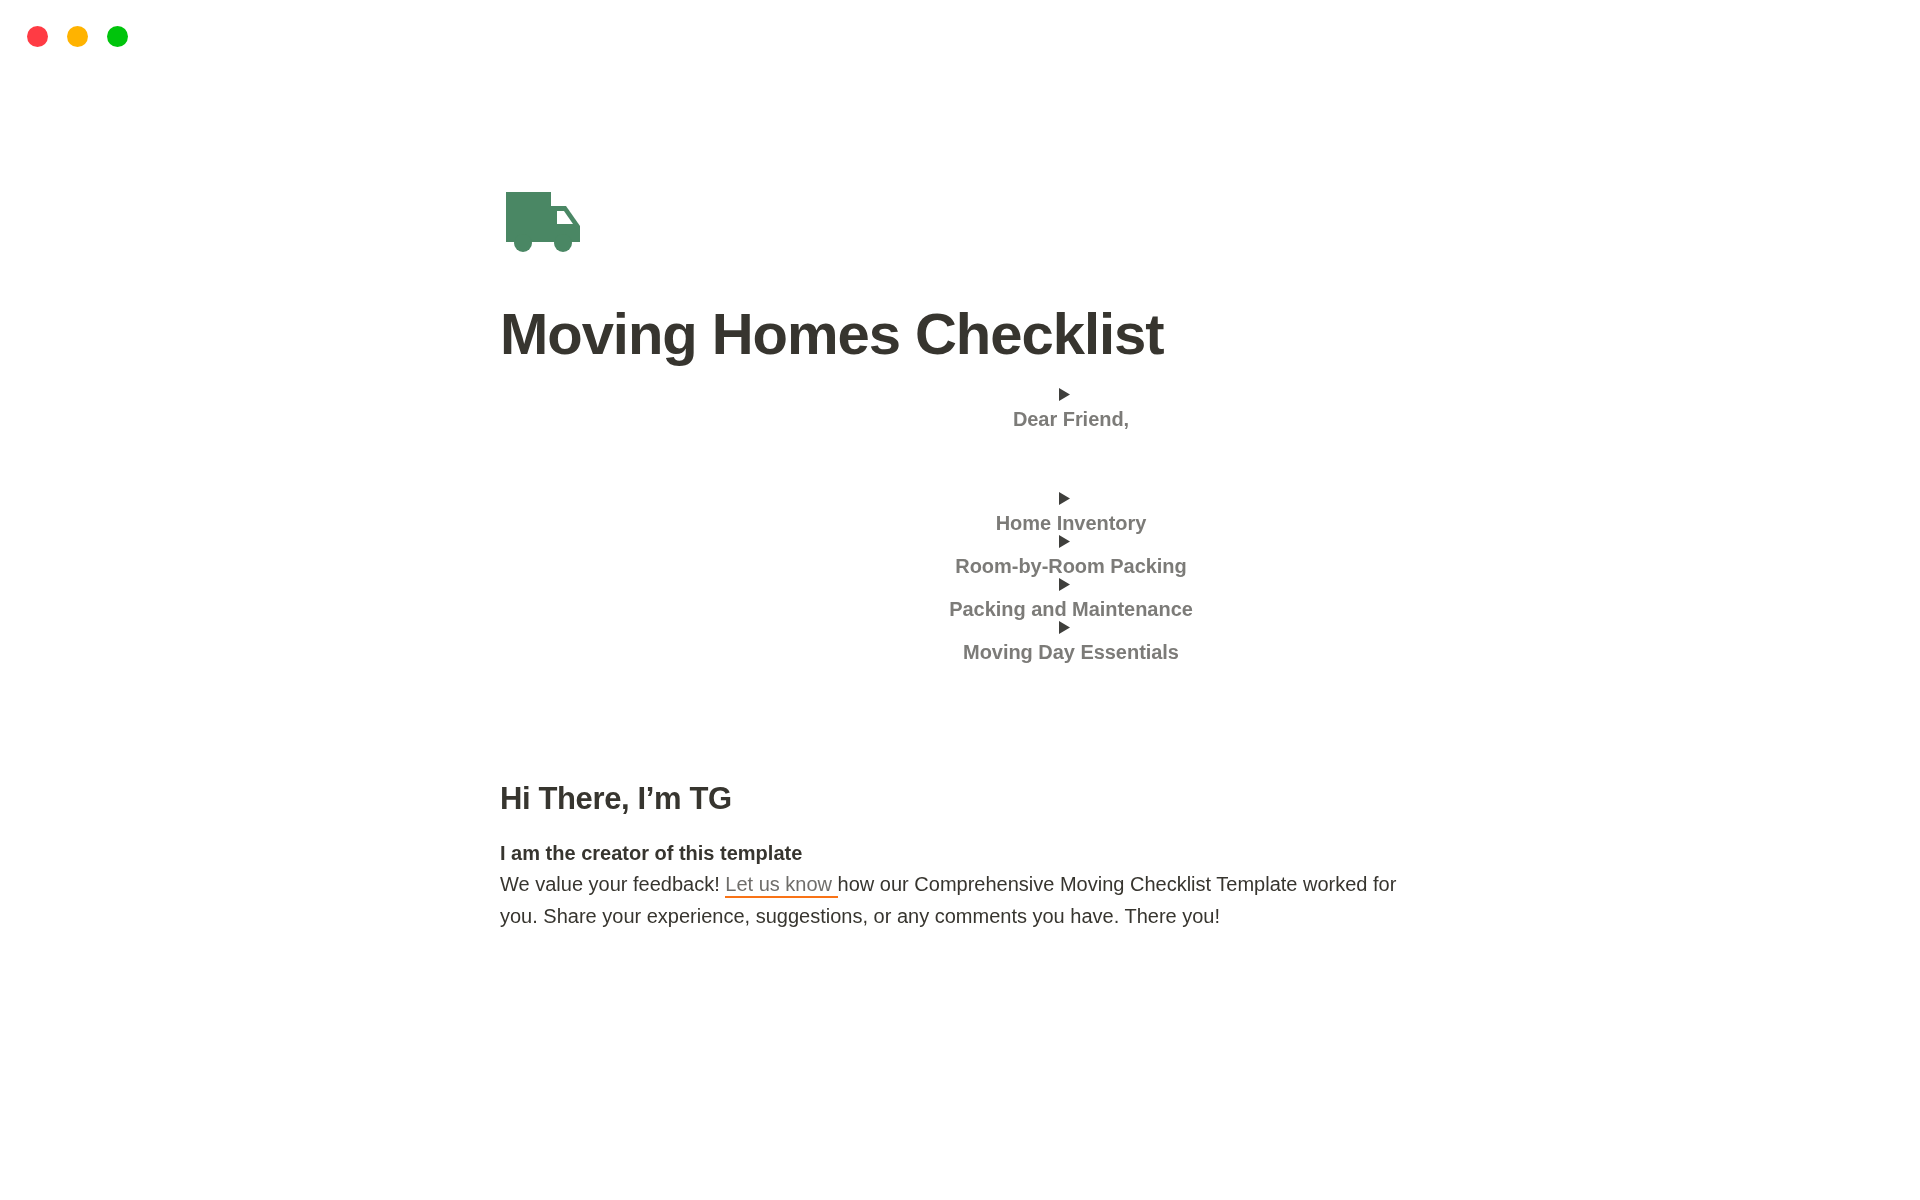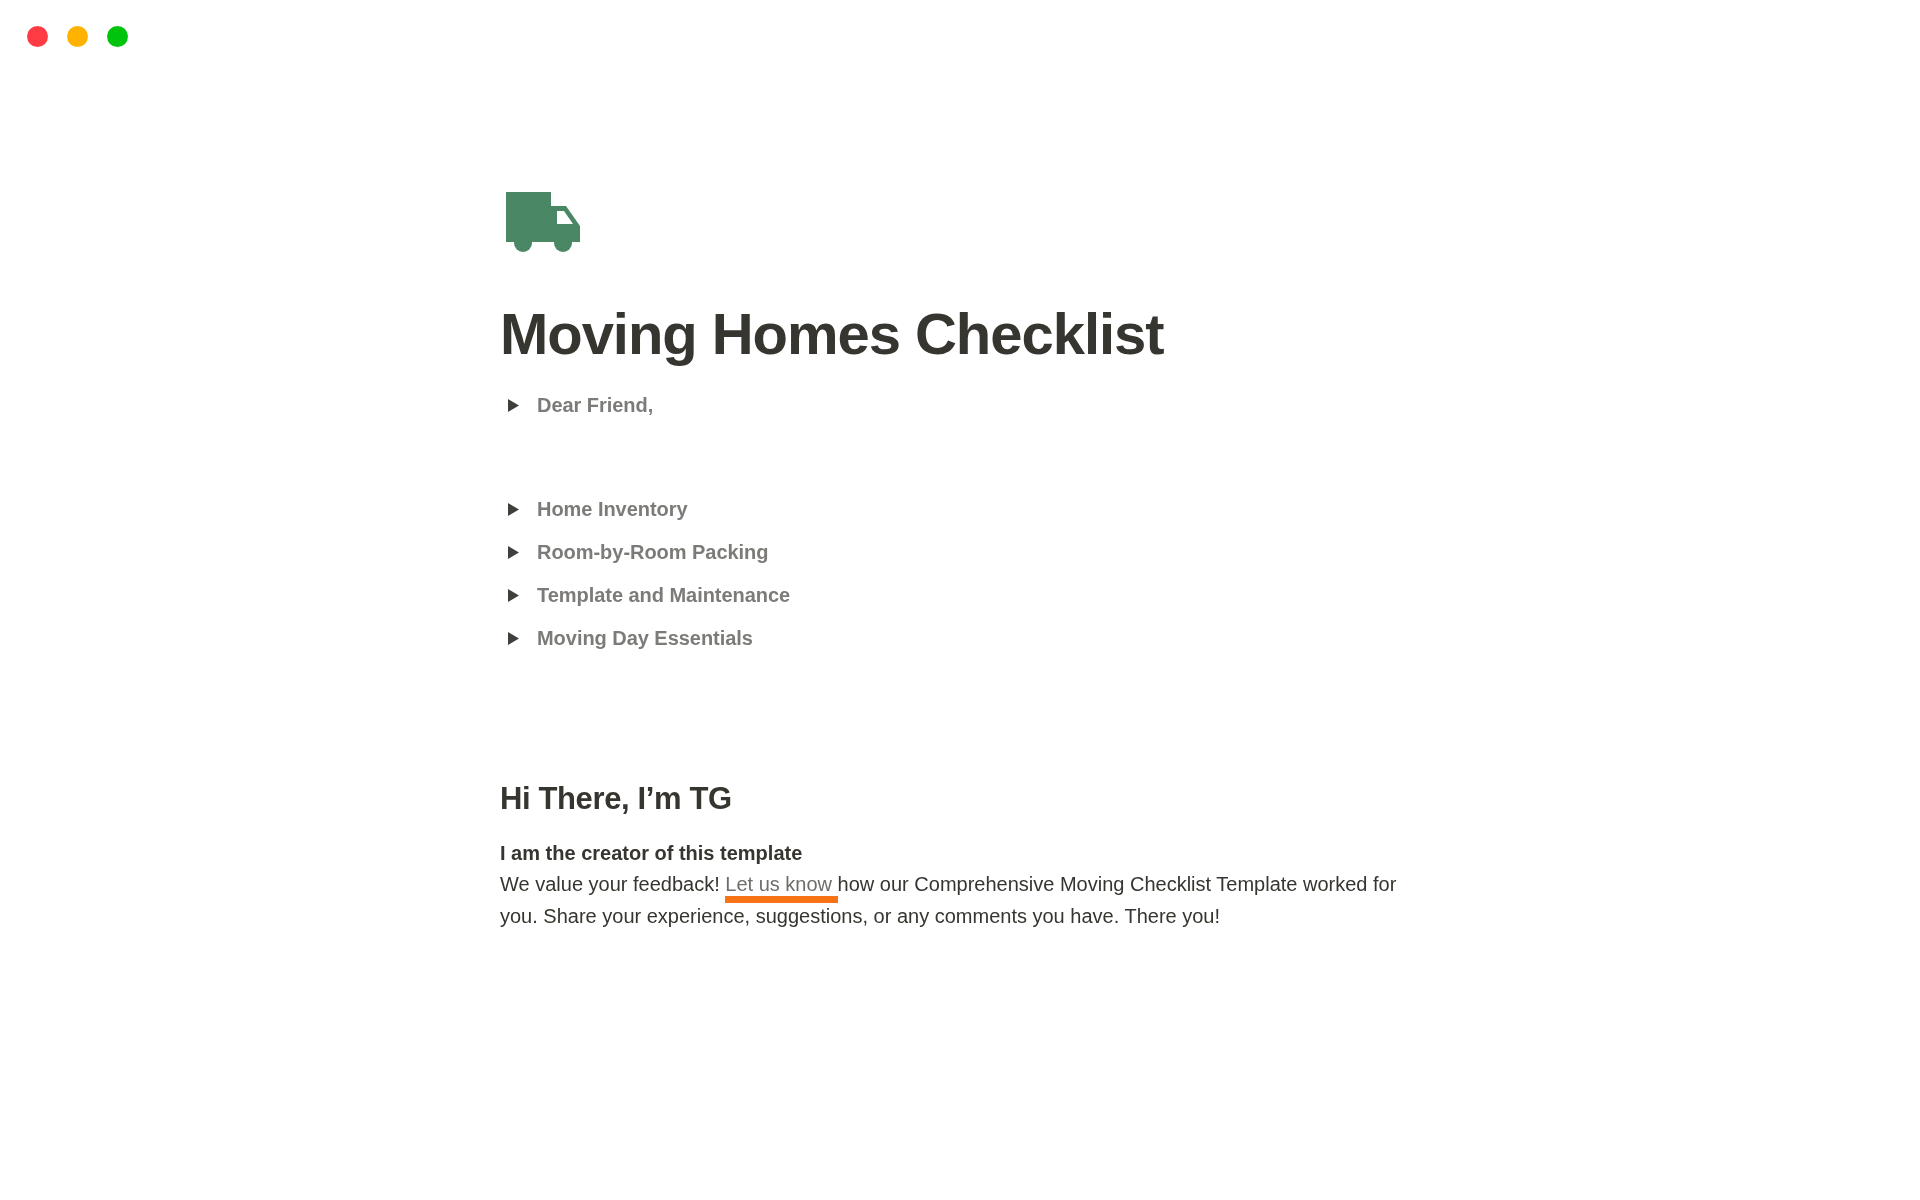--- a/index.html
+++ b/index.html
@@ -80,20 +80,21 @@
   }
 
   
   .toggle-group { }
 
   .toggle-row {
     display: flex;
     align-items: center;
     height: 43px;
     margin-left: 2px;
+    flex-direction: column;
   }
   .toggle-arrow {
     width: 22px;
     height: 22px;
     flex: 0 0 22px;
     display: flex;
     align-items: center;
     justify-content: center;
     margin-right: 13px;
     cursor: pointer;
@@ -129,21 +130,21 @@
   .body-para {
     font-size: 20px;
     font-weight: 400;
     color: #37352f;
     line-height: 1.62;
     max-width: 930px;
   }
   .inline-link {
     color: #6f6e6b;
     text-decoration: none;
-    border-bottom: 7px solid #f97316;
+    border-bottom: 2px solid #f97316;
     padding-bottom: 1px;
     cursor: pointer;
   }
 </style>
 </head>
 <body>
 
 <div class="page">
 
   <div class="window-chrome">
@@ -207,21 +208,21 @@
         </span>
         <span class="toggle-label">Room-by-Room Packing</span>
       </div>
 
       <div class="toggle-row">
         <span class="toggle-arrow">
           <svg width="13" height="15" viewBox="0 0 13 15" xmlns="http://www.w3.org/2000/svg" aria-hidden="true">
             <path d="M1 1 L12 7.5 L1 14 Z" fill="#3f3f3c"></path>
           </svg>
         </span>
-        <span class="toggle-label">Template and Maintenance</span>
+        <span class="toggle-label">Packing and Maintenance</span>
       </div>
 
       <div class="toggle-row">
         <span class="toggle-arrow">
           <svg width="13" height="15" viewBox="0 0 13 15" xmlns="http://www.w3.org/2000/svg" aria-hidden="true">
             <path d="M1 1 L12 7.5 L1 14 Z" fill="#3f3f3c"></path>
           </svg>
         </span>
         <span class="toggle-label">Moving Day Essentials</span>
       </div>

